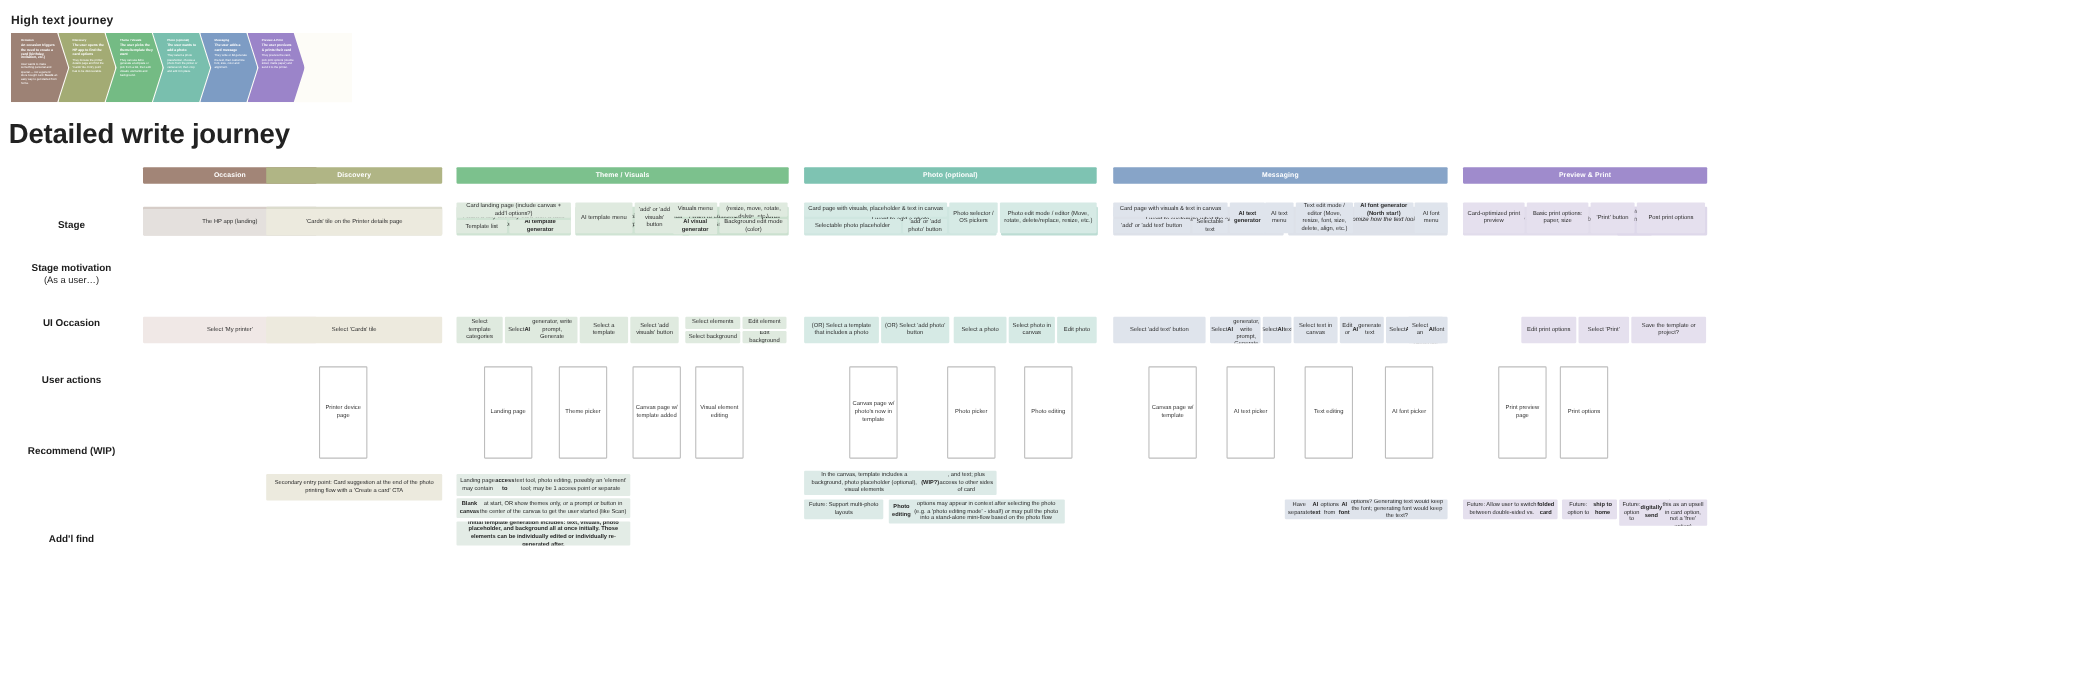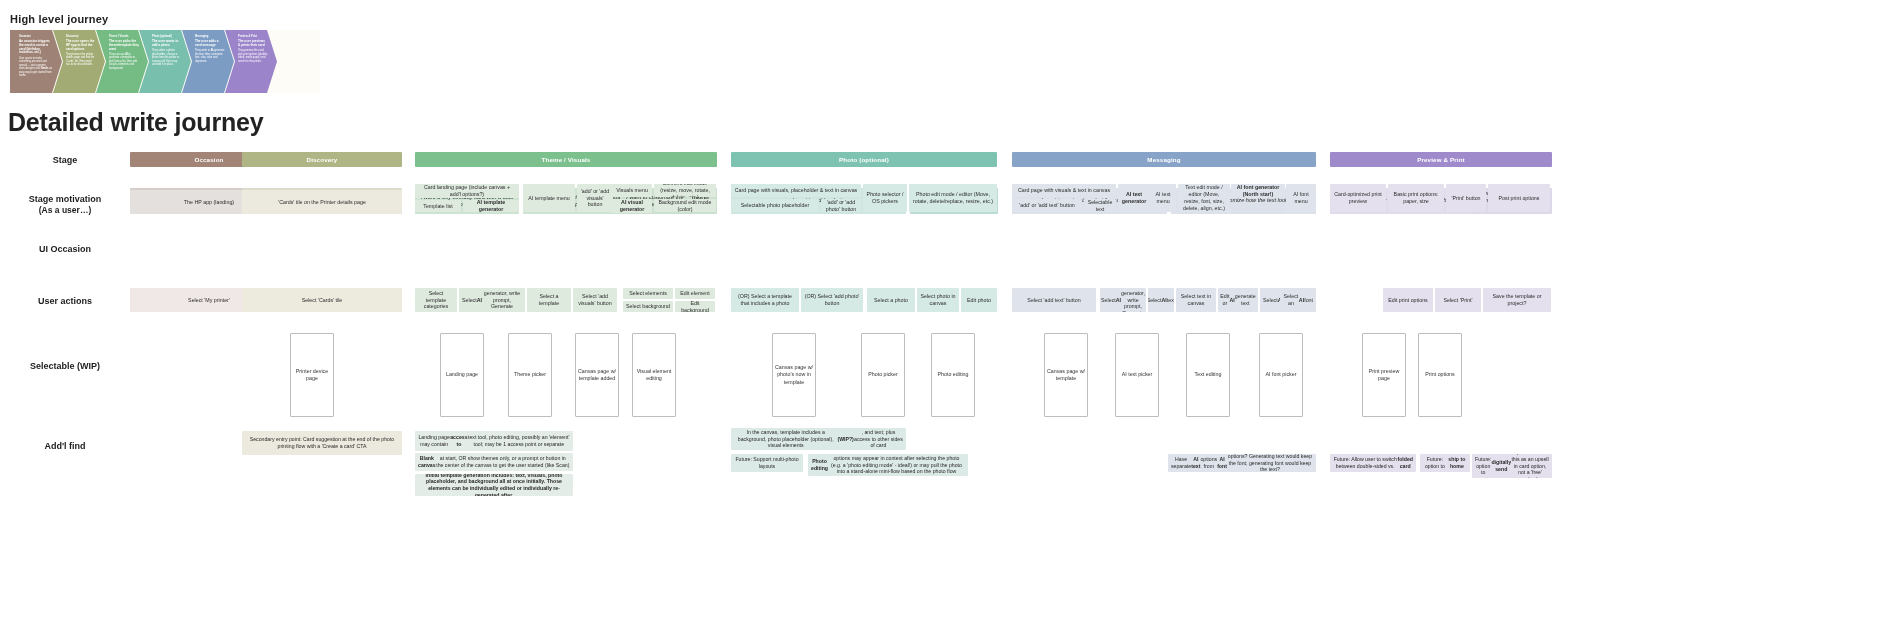--- a/index.html
+++ b/index.html
@@ -45,22 +45,23 @@
     font-size: 25px; font-weight: bold; letter-spacing: -.2px;
   }
 
   #grid { position: absolute; left: 0; top: 148px; width: 1903px; }
 
   .rowlabel {
     position: absolute;
     width: 118px; text-align: center;
     font-size: 9px; font-weight: bold; line-height: 1.35;
     color: #1d1d1d;
-  }
-  .rowlabel .sub { font-weight: bold; font-size: 8.5px; }
+    margin-top: 44px;
+  }
+  .rowlabel .sub { font-weight: normal; font-size: 8.5px; }
 
   .cell { position: absolute; overflow: hidden; }
 
   
   .stage {
     height: 15px; border-radius: 1px;
     display: flex; align-items: center; justify-content: center;
     color: #fff; font-size: 6.2px; font-weight: bold; letter-spacing: .15px;
   }
 
@@ -86,21 +87,21 @@
     border: 1px solid #bdbdbd; background: #fff;
     display: flex; align-items: center; justify-content: center;
     text-align: center;
     font-size: 5.3px; color: #333; line-height: 1.35; padding: 2px;
     border-radius: 1px;
   }
 </style>
 </head>
 <body>
 
-<div id="hl-title">High level journey</div>
+<div id="hl-title">High text journey</div>
 <div id="hl-strip">
     <div class="chev" style="background: rgb(157, 130, 117); width: 52px;">
       <div class="chev-name">Occasion</div>
       <div class="chev-head">An occasion triggers the need to create a card (birthday, invitation, etc.)</div>
       <div class="chev-body">User wants to make something personal and special — not a generic store-bought card. <b>Needs</b> an easy way to get started from home.</div>
     </div>
     <div class="chev" style="background: rgb(163, 171, 116); width: 52px;">
       <div class="chev-name">Discovery</div>
       <div class="chev-head">The user opens the HP app to find the card options</div>
       <div class="chev-body">They browse the printer details page and find the 'Cards' tile. Entry point has to be discoverable.</div>
@@ -136,21 +137,21 @@
       <div>Stage motivation</div>
       <div class="sub">(As a user…)</div>
     </div>
     <div class="rowlabel" style="left: 6px; top: 95px;">
       <div>UI Occasion</div>
     </div>
     <div class="rowlabel" style="left: 6px; top: 147px;">
       <div>User actions</div>
     </div>
     <div class="rowlabel" style="left: 6px; top: 212px;">
-      <div>Selectable (WIP)</div>
+      <div>Recommend (WIP)</div>
     </div>
     <div class="rowlabel" style="left: 6px; top: 292px;">
       <div>Add'l find</div>
     </div>
     <div class="cell stage" style="left: 130px; top: 4px; width: 158px; background: rgb(162, 133, 119);">Occasion</div>
     <div class="cell stage" style="left: 242px; top: 4px; width: 160px; background: rgb(176, 181, 133);">Discovery</div>
     <div class="cell stage" style="left: 415px; top: 4px; width: 302px; background: rgb(124, 193, 141);">Theme / Visuals</div>
     <div class="cell stage" style="left: 731px; top: 4px; width: 266px; background: rgb(126, 195, 178);">Photo (optional)</div>
     <div class="cell stage" style="left: 1012px; top: 4px; width: 304px; background: rgb(135, 164, 200);">Messaging</div>
     <div class="cell stage" style="left: 1330px; top: 4px; width: 222px; background: rgb(159, 139, 204);">Preview &amp; Print</div>

